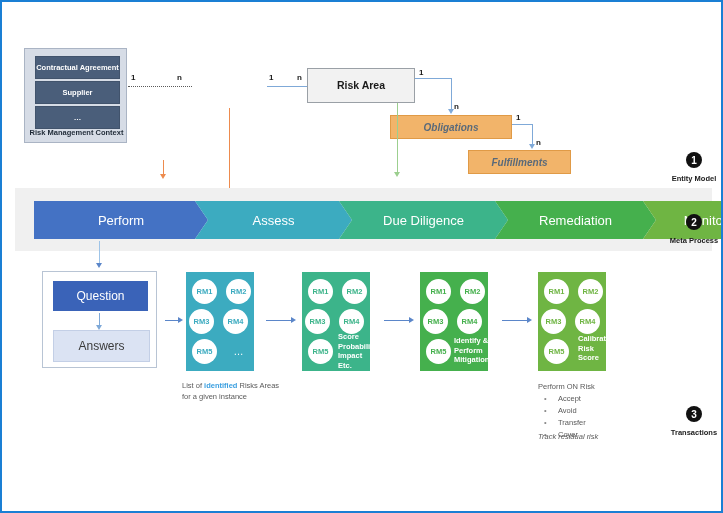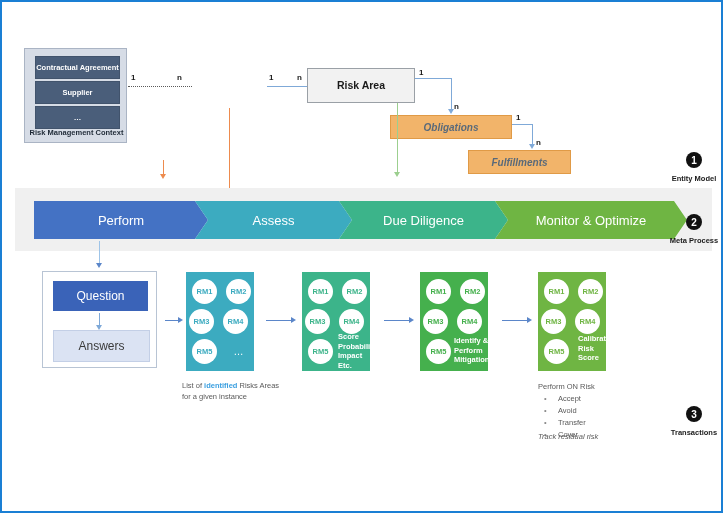--- a/index.html
+++ b/index.html
@@ -158,20 +158,23 @@
   <div class="chev-wrap">
     <div class="chev first" style="width:142px;background:#4472c4;">
       <span>Perform</span>
     </div>
     <div class="chev mid" style="width:125px;background:#3cabc0;">
       <span>Assess</span>
     </div>
     <div class="chev mid" style="width:137px;background:#3cb48a;">
       <span>Due Diligence</span>
     </div>
+    <div class="chev mid" style="width:129px;background:#45b04d;">
+      <span>Remediation</span>
+    </div>
     <div class="chev mid" style="width:160px;background:#6fb543;">
       <span>Monitor &amp; Optimize</span>
     </div>
   </div>
 
   <div class="vline abs" style="left:97px;top:239px;height:24px;border-left-color:#9ec4e8;"></div>
   <div class="arw-d" style="left:94px;top:261px;border-top-color:#5b86c9;"></div>
 
   <div class="abs qa-box">
     <div class="q-inner">Question</div>

